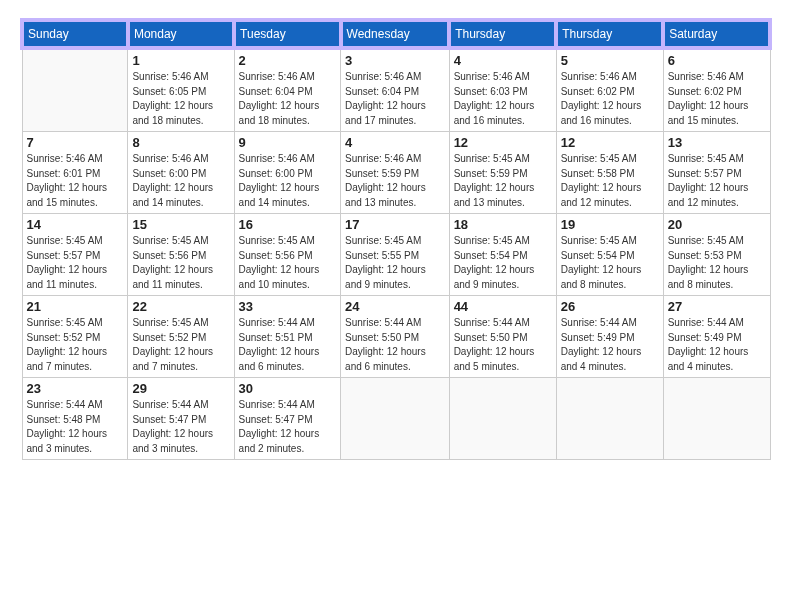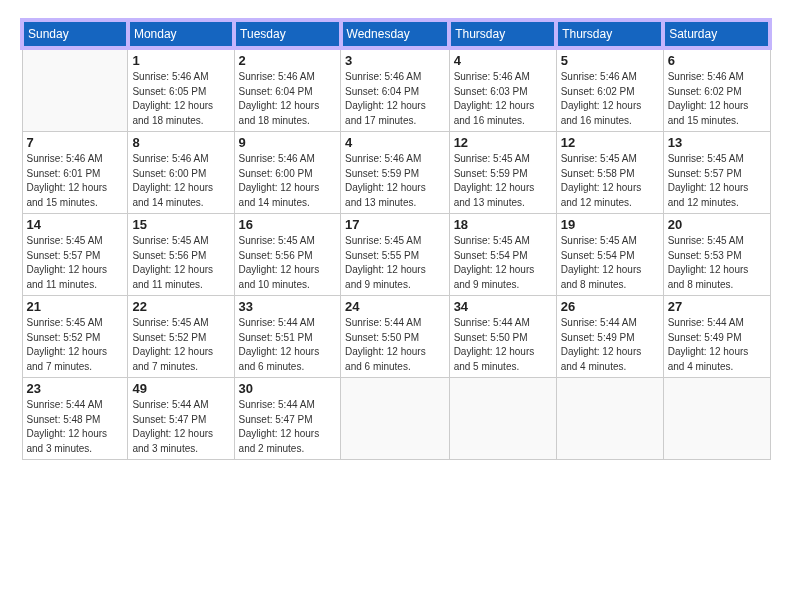--- a/index.html
+++ b/index.html
@@ -272,21 +272,21 @@
 and 6 minutes.</div>
           </td>
           <td>
             <div class="cell-day">24</div>
             <div class="cell-info" style="white-space: pre-line;">Sunrise: 5:44 AM
 Sunset: 5:50 PM
 Daylight: 12 hours
 and 6 minutes.</div>
           </td>
           <td>
-            <div class="cell-day">34</div>
+            <div class="cell-day">44</div>
             <div class="cell-info" style="white-space: pre-line;">Sunrise: 5:44 AM
 Sunset: 5:50 PM
 Daylight: 12 hours
 and 5 minutes.</div>
           </td>
           <td>
             <div class="cell-day">26</div>
             <div class="cell-info" style="white-space: pre-line;">Sunrise: 5:44 AM
 Sunset: 5:49 PM
 Daylight: 12 hours
@@ -302,21 +302,21 @@
         </tr>
         <tr>
           <td>
             <div class="cell-day">23</div>
             <div class="cell-info" style="white-space: pre-line;">Sunrise: 5:44 AM
 Sunset: 5:48 PM
 Daylight: 12 hours
 and 3 minutes.</div>
           </td>
           <td>
-            <div class="cell-day">49</div>
+            <div class="cell-day">29</div>
             <div class="cell-info" style="white-space: pre-line;">Sunrise: 5:44 AM
 Sunset: 5:47 PM
 Daylight: 12 hours
 and 3 minutes.</div>
           </td>
           <td>
             <div class="cell-day">30</div>
             <div class="cell-info" style="white-space: pre-line;">Sunrise: 5:44 AM
 Sunset: 5:47 PM
 Daylight: 12 hours

